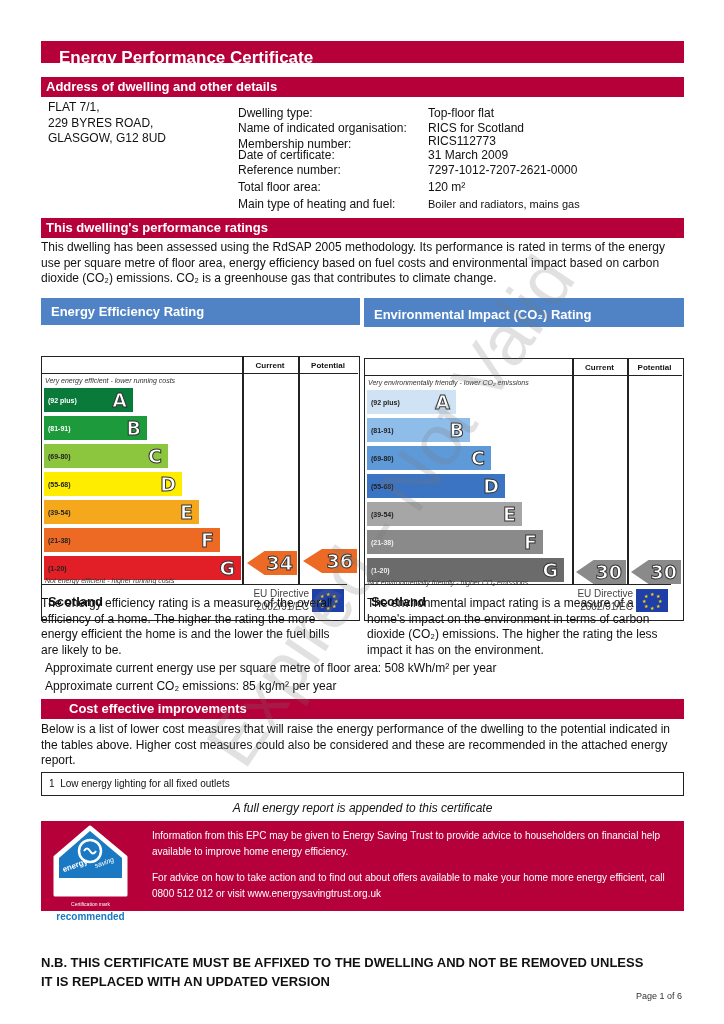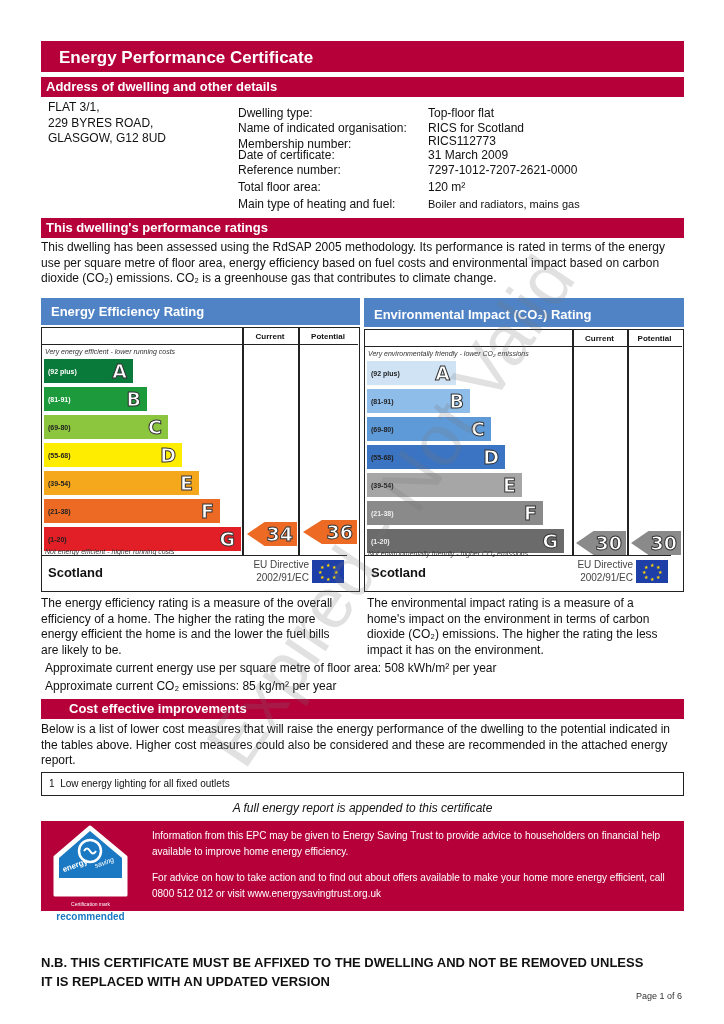--- a/index.html
+++ b/index.html
@@ -1,34 +1,34 @@
 <!DOCTYPE html>
 <html><head>
 <meta charset="utf-8">
 <style>
   html, body { margin: 0; padding: 0; }
   body { width: 724px; height: 1024px; background: #ffffff; position: relative; overflow: hidden;
          font-family: "Liberation Sans", sans-serif; color: #111; }
   .abs { position: absolute; }
   .bar-red { background: #b5003a; color: #fff; }
-  .title-bar { left: 41px; top: 41px; width: 643px; height: 31px; font-size: 17px; font-weight: bold;
+  .title-bar { left: 41px; top: 41px; width: 643px; height: 22px; font-size: 17px; font-weight: bold;
                line-height: 33px; padding-left: 18px; box-sizing: border-box; }
   .sec-bar { left: 41px; width: 643px; height: 20px; font-size: 13px; font-weight: bold; line-height: 20px;
              padding-left: 5px; box-sizing: border-box; }
   .addr { left: 48px; top: 100px; font-size: 12px; line-height: 15.5px; }
   .details { left: 238px; top: 106px; font-size: 12px; }
   .details .row { display: flex; height: 14.5px; line-height: 14.5px; }
   .details .lbl { width: 190px; }
   .details .val { }
   .para { font-size: 12px; line-height: 15.5px; }
   
   .chart { width: 319px; }
   .chart-head { height: 29px; background: #4f83c6; color: #fff; font-weight: bold; font-size: 13px;
                 line-height: 27px; padding-left: 10px; box-sizing: border-box; border-bottom: 2px solid #fff; }
-  .chart-table { border: 1.5px solid #222; height: 265px; position: relative; box-sizing: border-box; }
+  .chart-table { border: 1.5px solid #222; height: 265px; position: relative; box-sizing: border-box; margin-top: 29px; }
   .colhead { position: absolute; top: 0; height: 17px; font-size: 8px; font-weight: bold; text-align: center;
              line-height: 17px; border-bottom: 1.5px solid #222; box-sizing: border-box; }
   .vline { position: absolute; top: 0; width: 1.5px; background: #222; height: 228px; }
   .note { position: absolute; left: 3px; font-size: 7px; font-style: italic; color: #333; }
   .band { position: absolute; left: 2px; height: 24px; display: flex; align-items: center;
           justify-content: space-between; box-sizing: border-box; padding: 0 6px 0 4px; }
   .band .range { font-size: 7px; font-weight: bold; }
   .band .letter { font-size: 19px; font-weight: bold; color: #fff;
                   -webkit-text-stroke: 1px #333; font-family: "DejaVu Sans", sans-serif; }
   .arrow { position: absolute; height: 24px; color: #fff; font-size: 19px; font-weight: bold;
@@ -50,21 +50,21 @@
   .nb { left: 41px; top: 953px; font-size: 13px; font-weight: bold; line-height: 19px; }
   .page-num { right: 42px; top: 991px; font-size: 9px; color: #333; }
 </style>
 </head>
 <body>
 
 <div class="abs bar-red title-bar">Energy Performance Certificate</div>
 
 <div class="abs bar-red sec-bar" style="top:77px;">Address of dwelling and other details</div>
 <div class="abs addr">
-  <div>FLAT 3/1,</div>
+  <div>FLAT 7/1,</div>
   <div>229 BYRES ROAD,</div>
   <div>GLASGOW, G12 8UD</div>
 </div>
 <div class="abs details">
   <div class="row">
       <span class="lbl">Dwelling type:</span>
       <span class="val">Top-floor flat</span>
     </div>
   <div class="row">
       <span class="lbl">Name of indicated organisation:</span>

